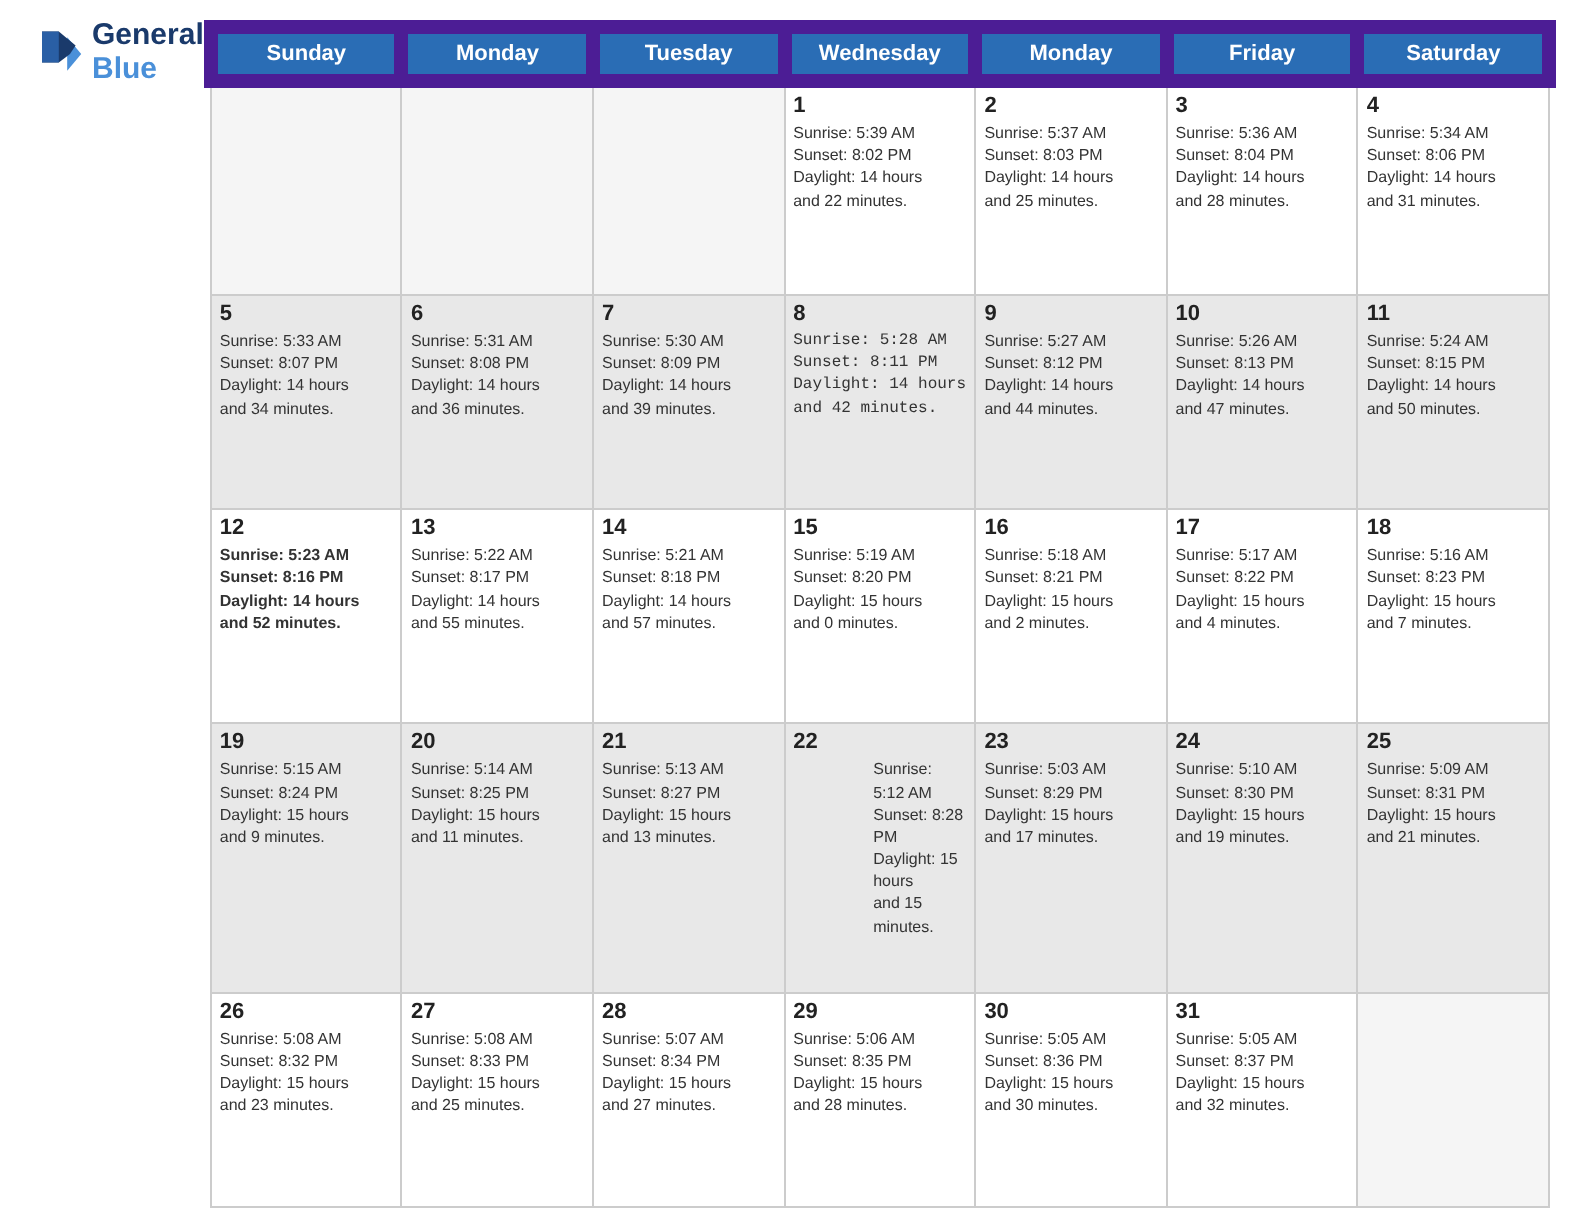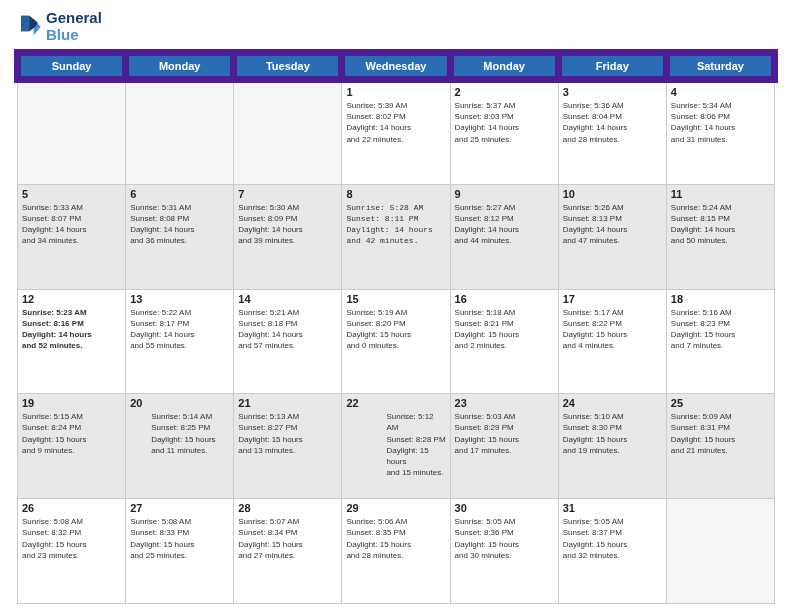--- a/index.html
+++ b/index.html
@@ -8,21 +8,21 @@
       background: #fff;
       width: 792px;
       height: 612px;
       overflow: hidden;
     }
     .page {
       width: 792px;
       height: 612px;
       padding: 10px 14px 8px 14px;
       display: flex;
-      flex-direction: column;
+      flex-direction: row;
     }
     .header {
       display: flex;
       justify-content: space-between;
       align-items: flex-start;
       margin-bottom: 6px;
     }
     .logo {
       display: flex;
       align-items: center;
@@ -268,21 +268,21 @@
         <tr>
           <td class="shaded">
             <span class="day-num">19</span>
             <div class="day-info" style="white-space: pre-line;">Sunrise: 5:15 AM
 Sunset: 8:24 PM
 Daylight: 15 hours
 and 9 minutes.</div>
           </td>
           <td class="shaded">
             <span class="day-num">20</span>
-            <div class="day-info" style="white-space: pre-line; margin-left: 21px;">Sunrise: 5:14 AM
+            <div class="day-info" style="white-space: pre-line;">Sunrise: 5:14 AM
 Sunset: 8:25 PM
 Daylight: 15 hours
 and 11 minutes.</div>
           </td>
           <td class="shaded">
             <span class="day-num">21</span>
             <div class="day-info" style="white-space: pre-line;">Sunrise: 5:13 AM
 Sunset: 8:27 PM
 Daylight: 15 hours
 and 13 minutes.</div>

